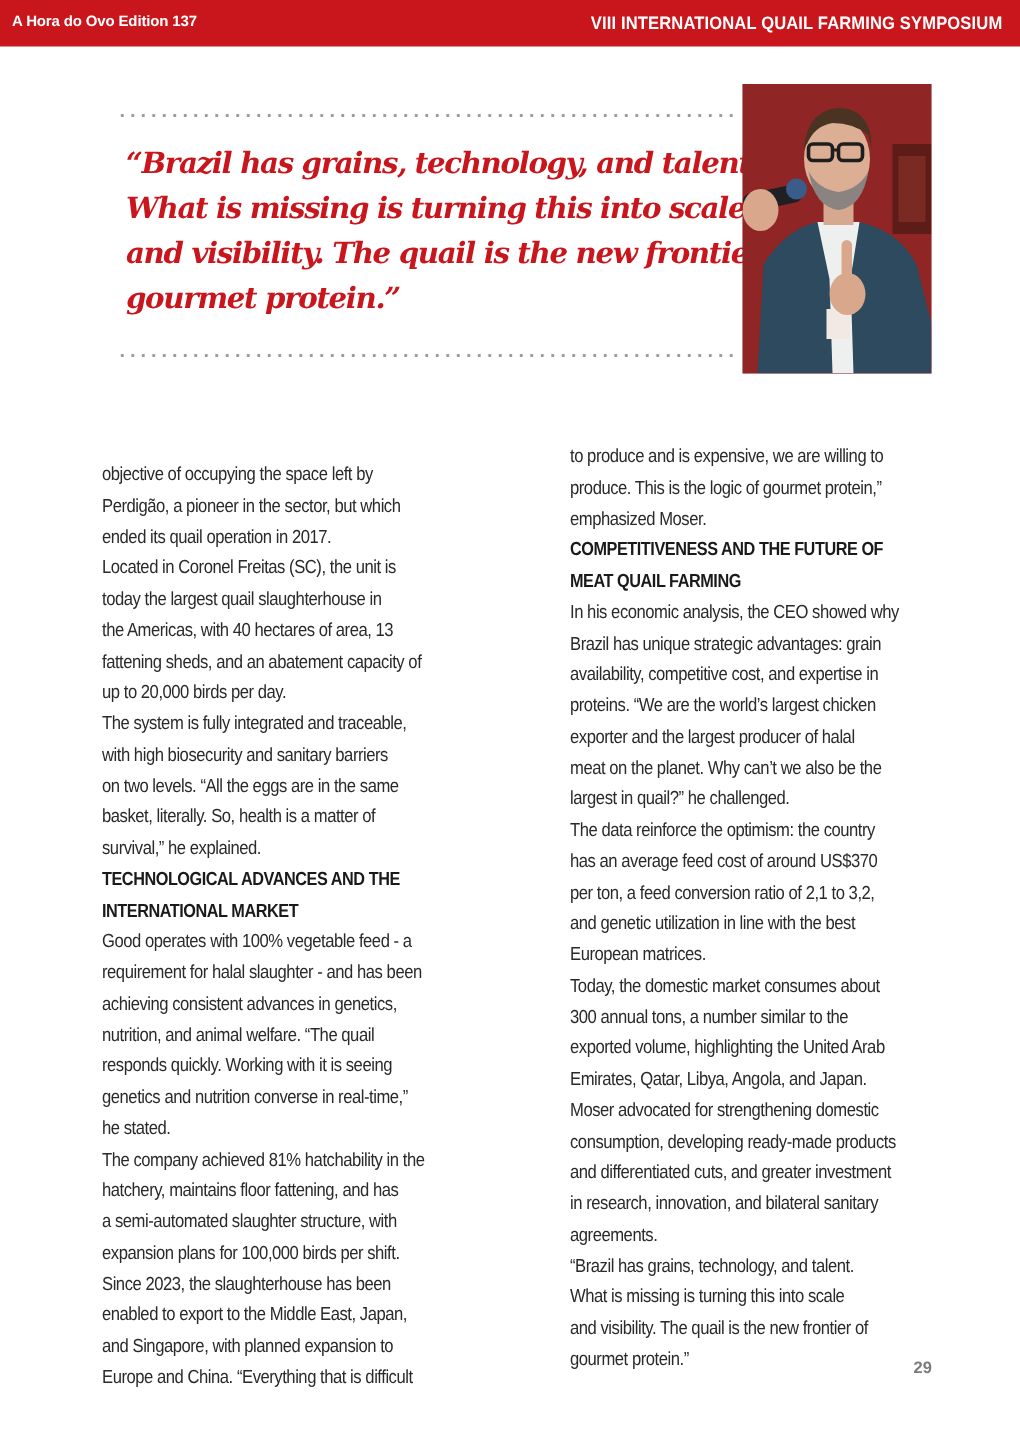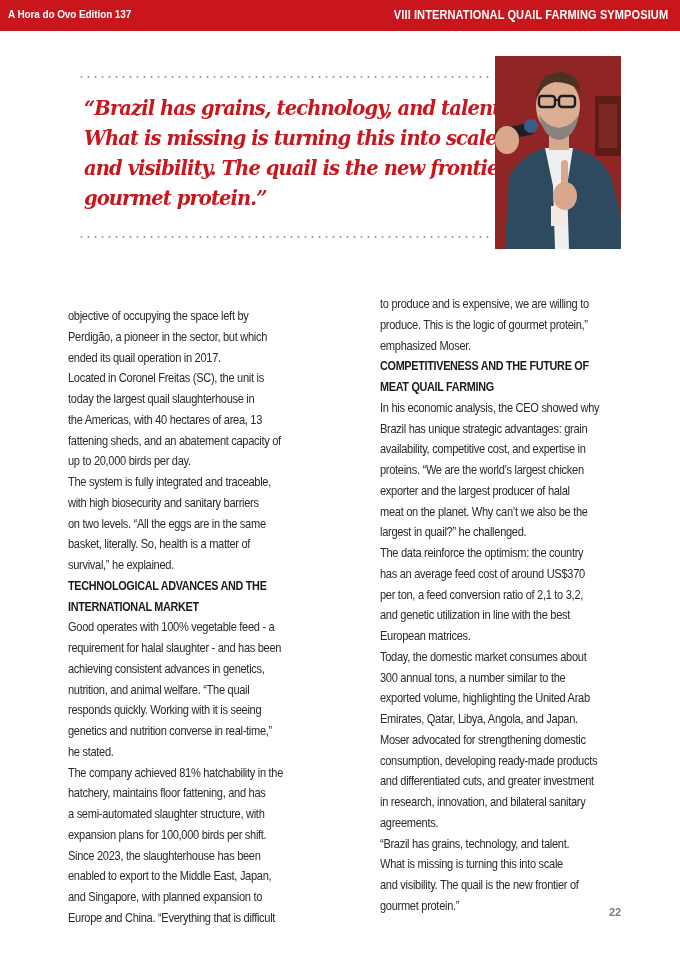--- a/index.html
+++ b/index.html
@@ -135,13 +135,13 @@
   <span class="ln">consumption, developing ready-made products</span>
   <span class="ln">and differentiated cuts, and greater investment</span>
   <span class="ln">in research, innovation, and bilateral sanitary</span>
   <span class="ln">agreements.</span>
   <span class="ln">“Brazil has grains, technology, and talent.</span>
   <span class="ln">What is missing is turning this into scale</span>
   <span class="ln">and visibility. The quail is the new frontier of</span>
   <span class="ln">gourmet protein.”</span>
 </div>
 
-<span class="page-number">22</span>
+<span class="page-number">29</span>
 
 </body></html>

